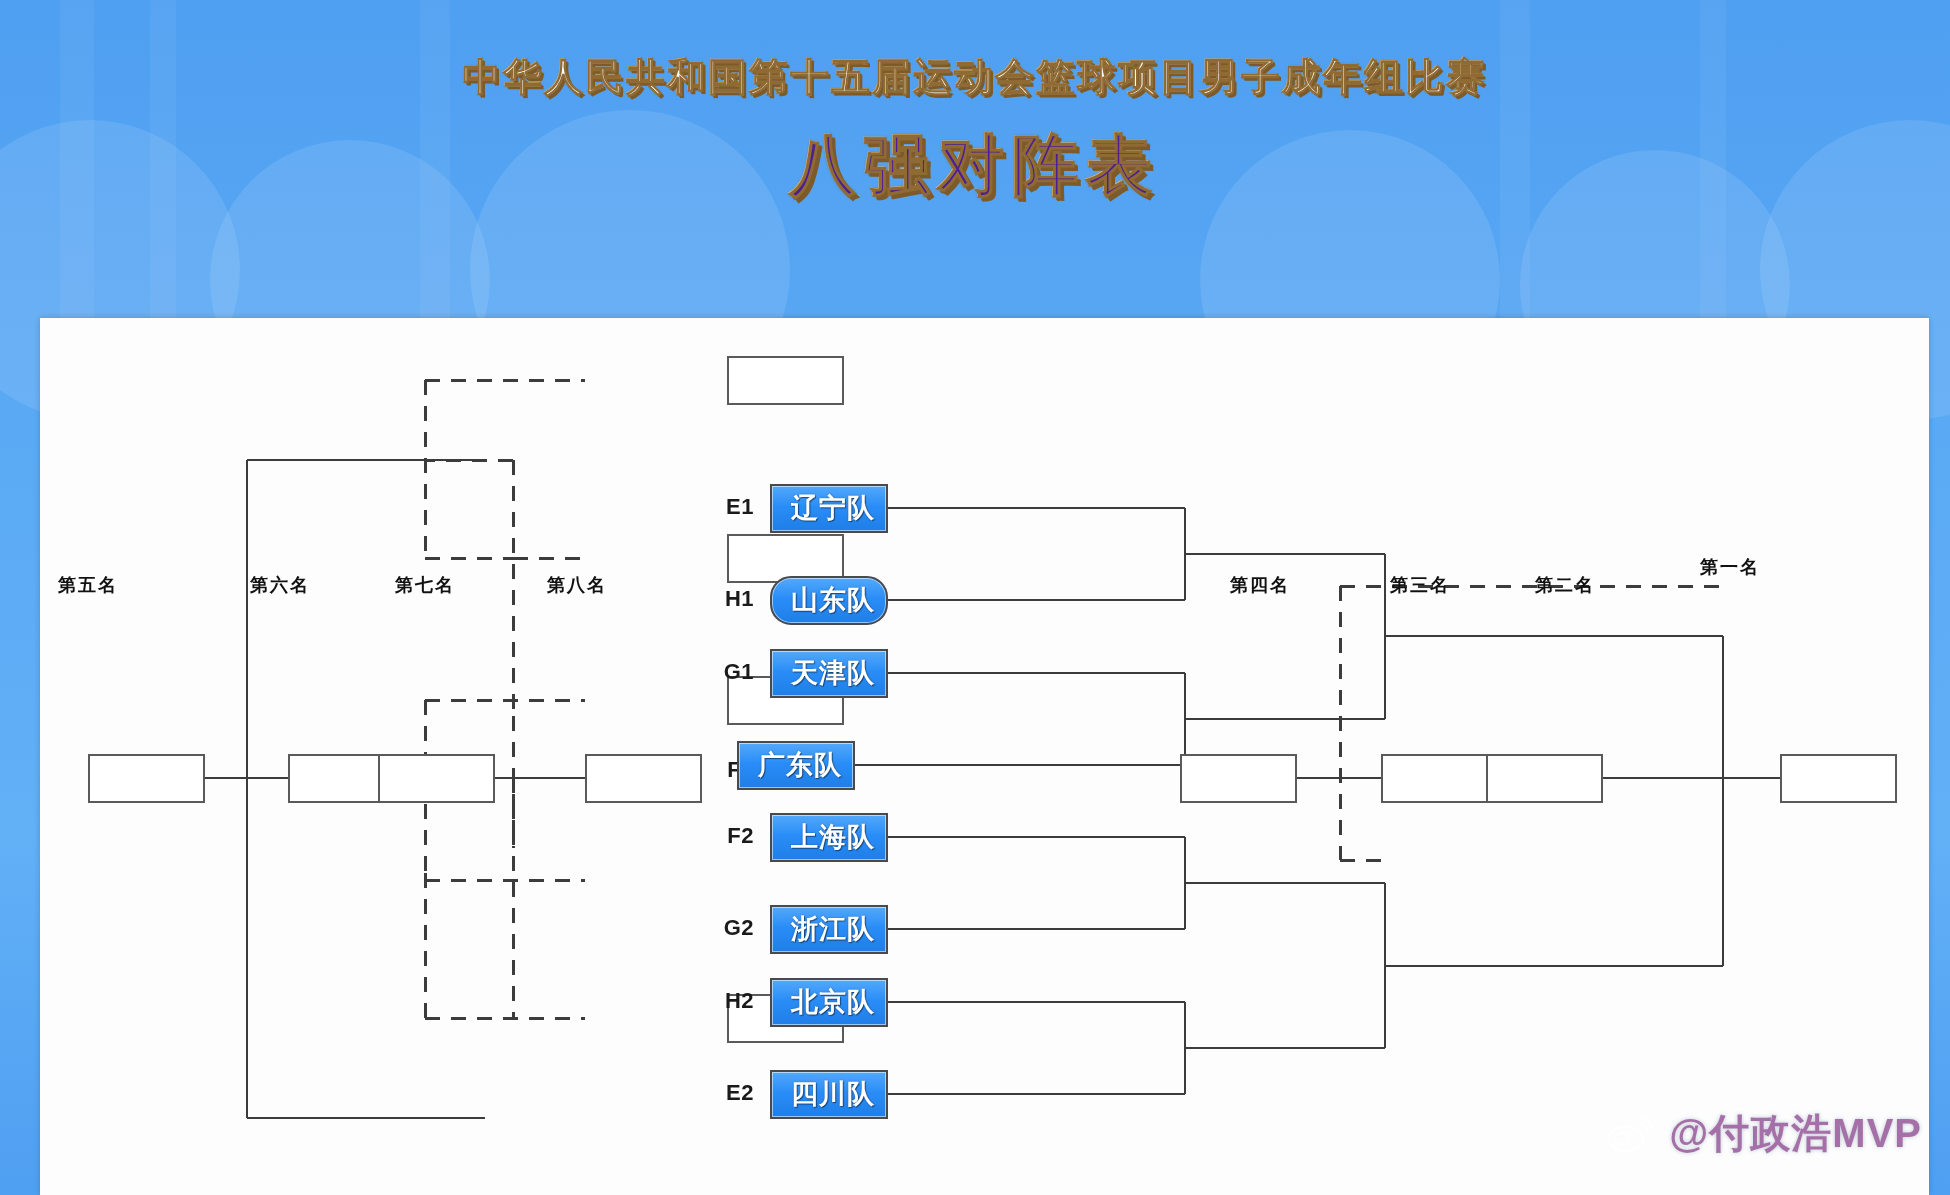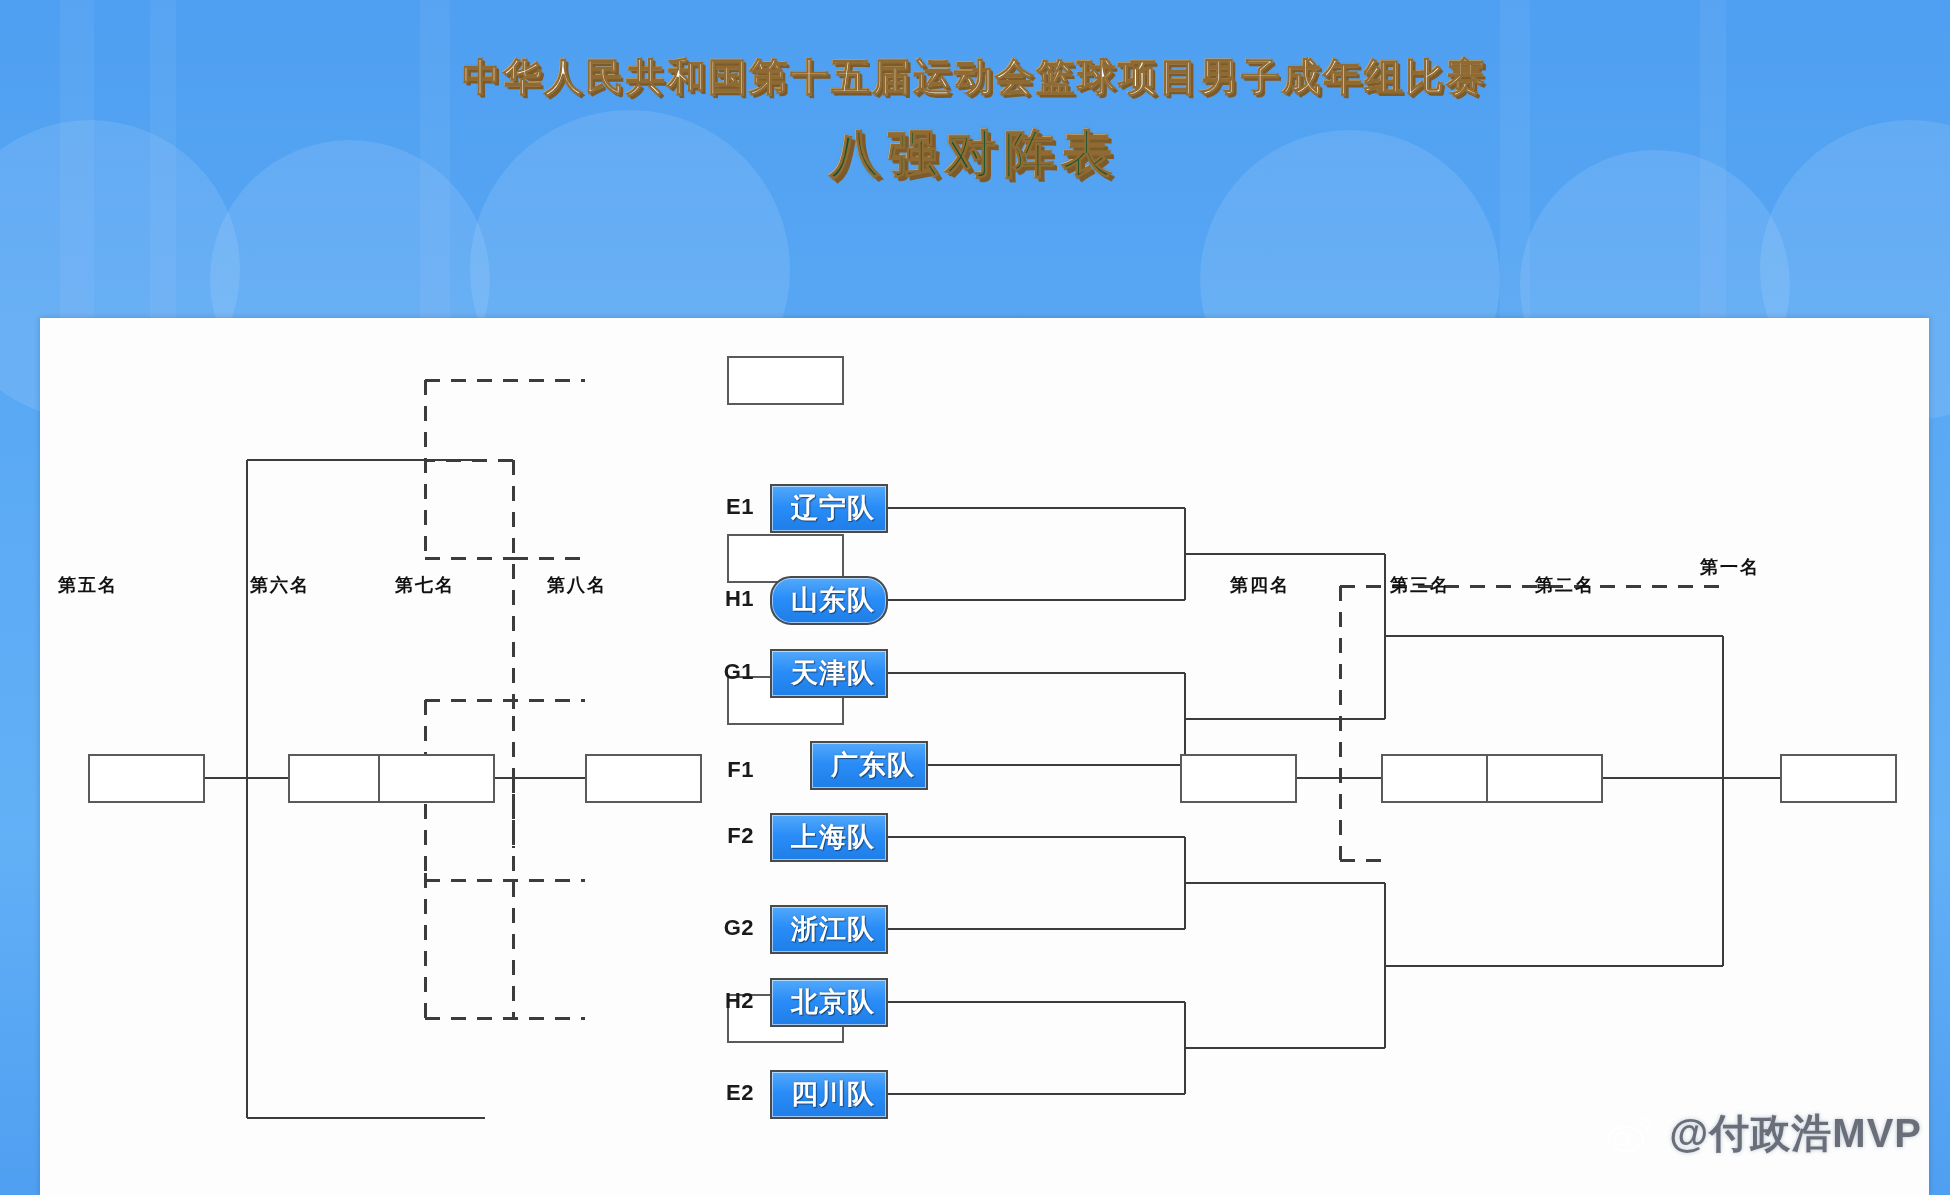--- a/index.html
+++ b/index.html
@@ -33,22 +33,22 @@
     margin-top:52px;
     font-size:38px; font-weight:bold; letter-spacing:3px;
     color:#ffffff;
     text-shadow:
       3px 3px 0 #7c5a2a, 2px 2px 0 #8a6730,
       -1px -1px 0 #cfa96a, 0 0 2px #8a6730;
     -webkit-text-stroke:1px #8f6b33;
   }
   #sub-title{
     margin-top:18px;
-    font-size:50px; font-weight:bold; letter-spacing:8px;
-    color:#14532d;
+    font-size:66px; font-weight:bold; letter-spacing:8px;
+    color:#4c1d95;
     text-shadow:
       4px 4px 0 #7c5a2a, 3px 3px 0 #8a6730,
       -1px -1px 0 #d8b478, 0 0 3px #8a6730;
     -webkit-text-stroke:1px #8f6b33;
   }
 
   
   #panel{
     position:absolute;
     left:40px; top:318px; width:1889px; height:877px;
@@ -94,21 +94,21 @@
     text-align:center; width:150px;
   }
 
   
   #watermark{
     position:absolute; right:28px; bottom:34px;
     display:flex; align-items:center; gap:10px;
     opacity:0.62; z-index:9;
   }
   #watermark .wb-text{
-    font-size:40px; font-weight:bold; color:#0f172a;
+    font-size:40px; font-weight:bold; color:#701a75;
     text-shadow:0 0 4px rgba(140,160,180,0.9);
     letter-spacing:1px; white-space:nowrap;
   }
 </style>
 </head>
 <body>
 
 <div id="backdrop">
   <div class="vband" style="left:60px;width:34px;"></div>
   <div class="vband" style="left:150px;width:26px;"></div>
@@ -240,21 +240,21 @@
   <div class="team" style="left:730px; top:258px;border-radius:21px;">
     <span>山东队</span>
   </div>
 
   <div class="seed" style="left:660px; top:341px;">G1</div>
   <div class="team" style="left:730px; top:331px;">
     <span>天津队</span>
   </div>
 
   <div class="seed" style="left:660px; top:439px;">F1</div>
-  <div class="team" style="left:770px; top:423px;">
+  <div class="team" style="left:697px; top:423px;">
     <span>广东队</span>
   </div>
 
   <div class="seed" style="left:660px; top:505px;">F2</div>
   <div class="team" style="left:730px; top:495px;">
     <span>上海队</span>
   </div>
 
   <div class="seed" style="left:660px; top:597px;">G2</div>
   <div class="team" style="left:730px; top:587px;">

